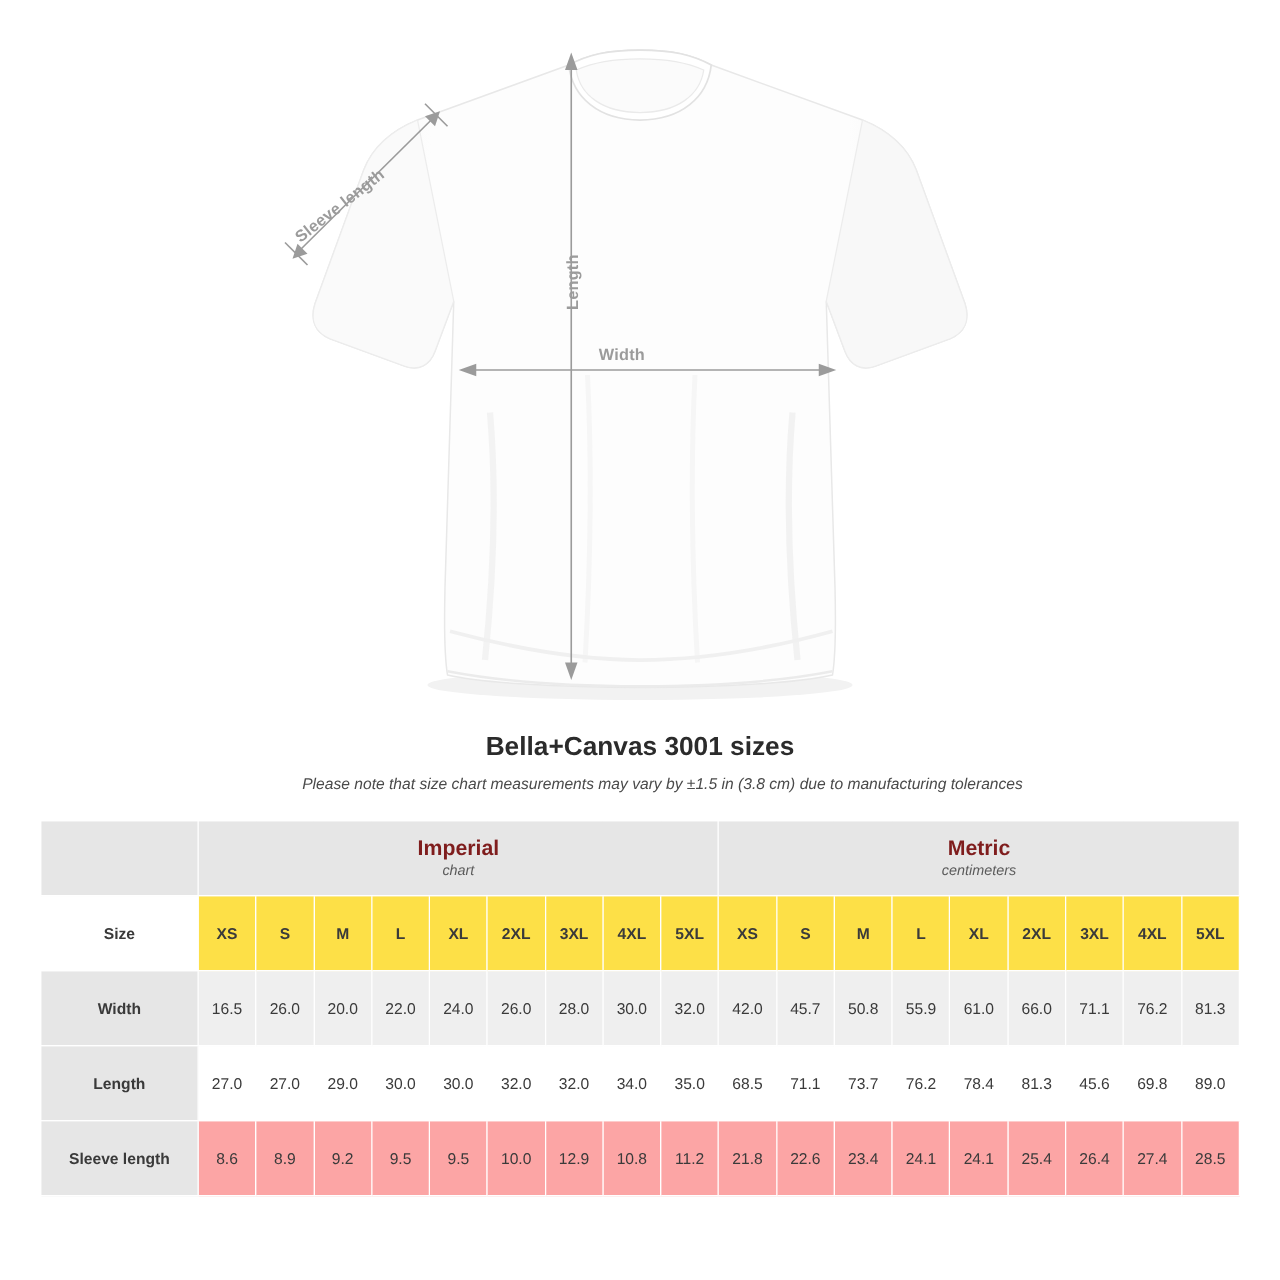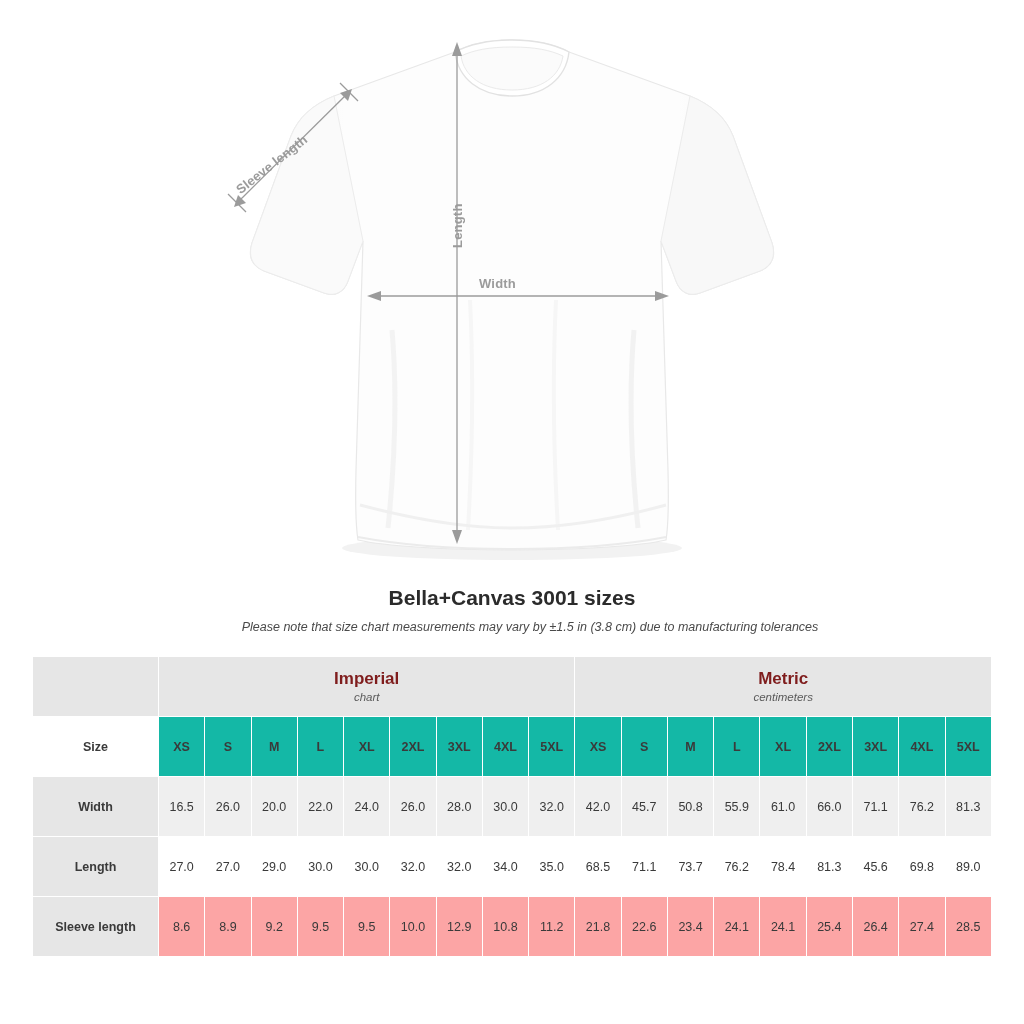--- a/index.html
+++ b/index.html
@@ -97,21 +97,21 @@
   .unit-sub {
     font-size: 11.5px;
     font-style: italic;
     color: #5a5a5a;
     line-height: 1.4;
   }
   .corner-cell {
     background: #e6e6e6;
   }
   .hdr-row td {
-    background: #14b8a6;
+    background: #fde047;
     font-weight: bold;
     font-size: 13px;
     color: #333333;
     height: 56px;
   }
   .hdr-row td.rowhead {
     background: #ffffff;
   }
   .rowhead {
     font-weight: bold;

